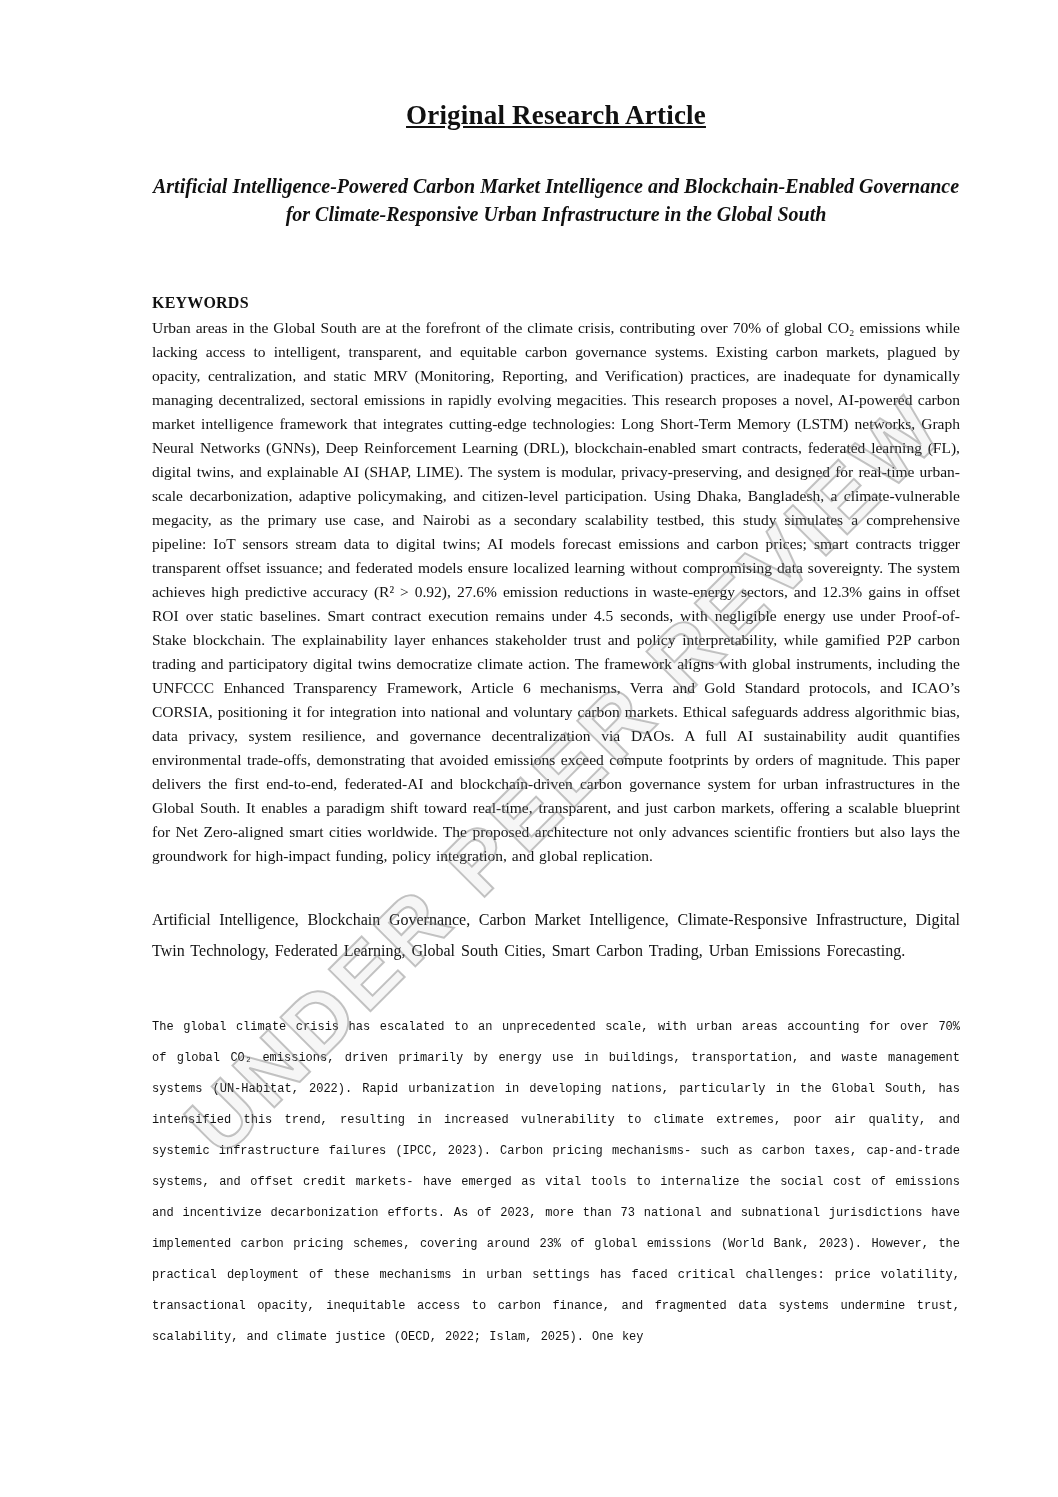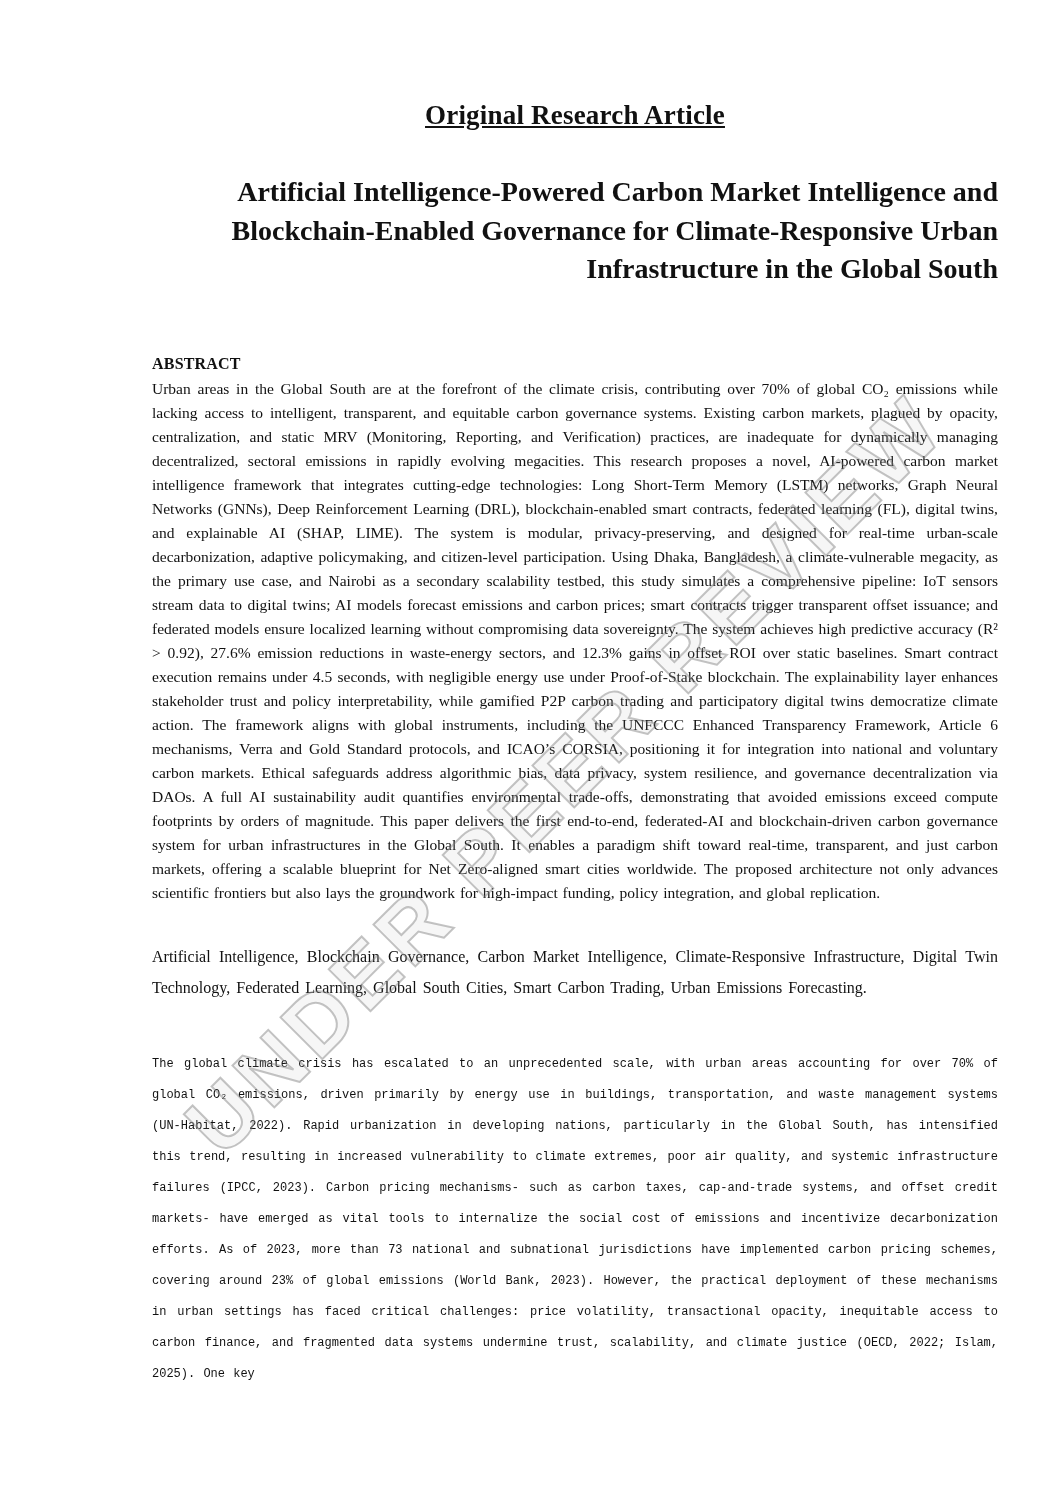--- a/index.html
+++ b/index.html
@@ -13,36 +13,37 @@
     height: 1497px;
     margin: 0 auto;
     background: #ffffff;
     overflow: hidden;
     font-family: "Liberation Serif", "DejaVu Serif", serif;
     color: #111111;
   }
   .content {
     position: relative;
     z-index: 1;
-    padding: 100px 60px 40px 152px;
+    padding: 100px 98px 40px 152px;
   }
   .article-type {
     margin: 0;
     text-align: center;
     font-size: 27px;
     font-weight: bold;
     text-decoration: underline;
     letter-spacing: 0.2px;
   }
   .paper-title {
     margin: 42px 0 0 0;
-    text-align: right;
-    font-size: 28px;
+    text-align: center;
+    font-size: 20px;
     font-weight: bold;
     line-height: 1.38;
+    font-style: italic;
   }
   .section-heading {
     margin: 0;
     font-size: 16px;
     font-weight: bold;
     letter-spacing: 0.2px;
   }
   .abstract-section { margin-top: 66px; }
   .abstract-body {
     margin: 4px 0 0 0;
@@ -94,21 +95,21 @@
   <div class="watermark">UNDER PEER REVIEW</div>
 
   <div class="content">
 
     <header>
       <h1 class="article-type">Original Research Article</h1>
       <h2 class="paper-title">Artificial Intelligence-Powered Carbon Market Intelligence and Blockchain-Enabled Governance for Climate-Responsive Urban Infrastructure in the Global South</h2>
     </header>
 
     <section class="abstract-section">
-      <h3 class="section-heading">ABSTRACT</h3>
+      <h3 class="section-heading">KEYWORDS</h3>
       <p class="abstract-body">Urban areas in the Global South are at the forefront of the climate crisis, contributing over 70% of global CO₂ emissions while lacking access to intelligent, transparent, and equitable carbon governance systems. Existing carbon markets, plagued by opacity, centralization, and static MRV (Monitoring, Reporting, and Verification) practices, are inadequate for dynamically managing decentralized, sectoral emissions in rapidly evolving megacities. This research proposes a novel, AI-powered carbon market intelligence framework that integrates cutting-edge technologies: Long Short-Term Memory (LSTM) networks, Graph Neural Networks (GNNs), Deep Reinforcement Learning (DRL), blockchain-enabled smart contracts, federated learning (FL), digital twins, and explainable AI (SHAP, LIME). The system is modular, privacy-preserving, and designed for real-time urban-scale decarbonization, adaptive policymaking, and citizen-level participation. Using Dhaka, Bangladesh, a climate-vulnerable megacity, as the primary use case, and Nairobi as a secondary scalability testbed, this study simulates a comprehensive pipeline: IoT sensors stream data to digital twins; AI models forecast emissions and carbon prices; smart contracts trigger transparent offset issuance; and federated models ensure localized learning without compromising data sovereignty. The system achieves high predictive accuracy (R² &gt; 0.92), 27.6% emission reductions in waste-energy sectors, and 12.3% gains in offset ROI over static baselines. Smart contract execution remains under 4.5 seconds, with negligible energy use under Proof-of-Stake blockchain. The explainability layer enhances stakeholder trust and policy interpretability, while gamified P2P carbon trading and participatory digital twins democratize climate action. The framework aligns with global instruments, including the UNFCCC Enhanced Transparency Framework, Article 6 mechanisms, Verra and Gold Standard protocols, and ICAO’s CORSIA, positioning it for integration into national and voluntary carbon markets. Ethical safeguards address algorithmic bias, data privacy, system resilience, and governance decentralization via DAOs. A full AI sustainability audit quantifies environmental trade-offs, demonstrating that avoided emissions exceed compute footprints by orders of magnitude. This paper delivers the first end-to-end, federated-AI and blockchain-driven carbon governance system for urban infrastructures in the Global South. It enables a paradigm shift toward real-time, transparent, and just carbon markets, offering a scalable blueprint for Net Zero-aligned smart cities worldwide. The proposed architecture not only advances scientific frontiers but also lays the groundwork for high-impact funding, policy integration, and global replication.</p>
     </section>
 
     <section class="keywords-section">
       <p class="keywords-body">Artificial Intelligence, Blockchain Governance, Carbon Market Intelligence, Climate-Responsive Infrastructure, Digital Twin Technology, Federated Learning, Global South Cities, Smart Carbon Trading, Urban Emissions Forecasting.</p>
     </section>
 
     <section class="introduction-section">
       <p class="intro-body">The global climate crisis has escalated to an unprecedented scale, with urban areas accounting for over 70% of global CO₂ emissions, driven primarily by energy use in buildings, transportation, and waste management systems (UN-Habitat, 2022). Rapid urbanization in developing nations, particularly in the Global South, has intensified this trend, resulting in increased vulnerability to climate extremes, poor air quality, and systemic infrastructure failures (IPCC, 2023). Carbon pricing mechanisms- such as carbon taxes, cap-and-trade systems, and offset credit markets- have emerged as vital tools to internalize the social cost of emissions and incentivize decarbonization efforts. As of 2023, more than 73 national and subnational jurisdictions have implemented carbon pricing schemes, covering around 23% of global emissions (World Bank, 2023). However, the practical deployment of these mechanisms in urban settings has faced critical challenges: price volatility, transactional opacity, inequitable access to carbon finance, and fragmented data systems undermine trust, scalability, and climate justice (OECD, 2022; Islam, 2025). One key</p>
     </section>

